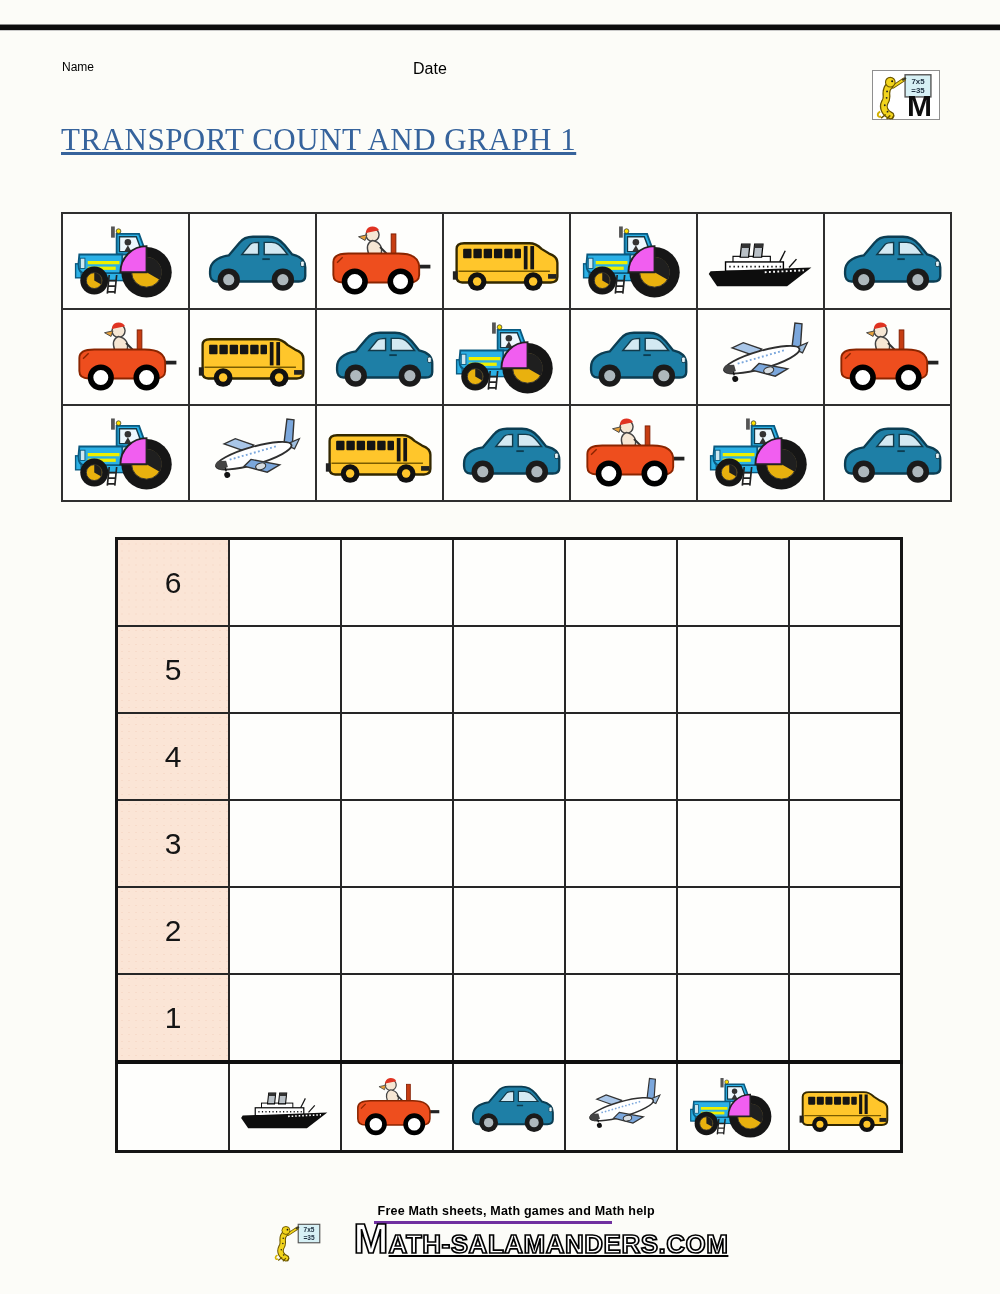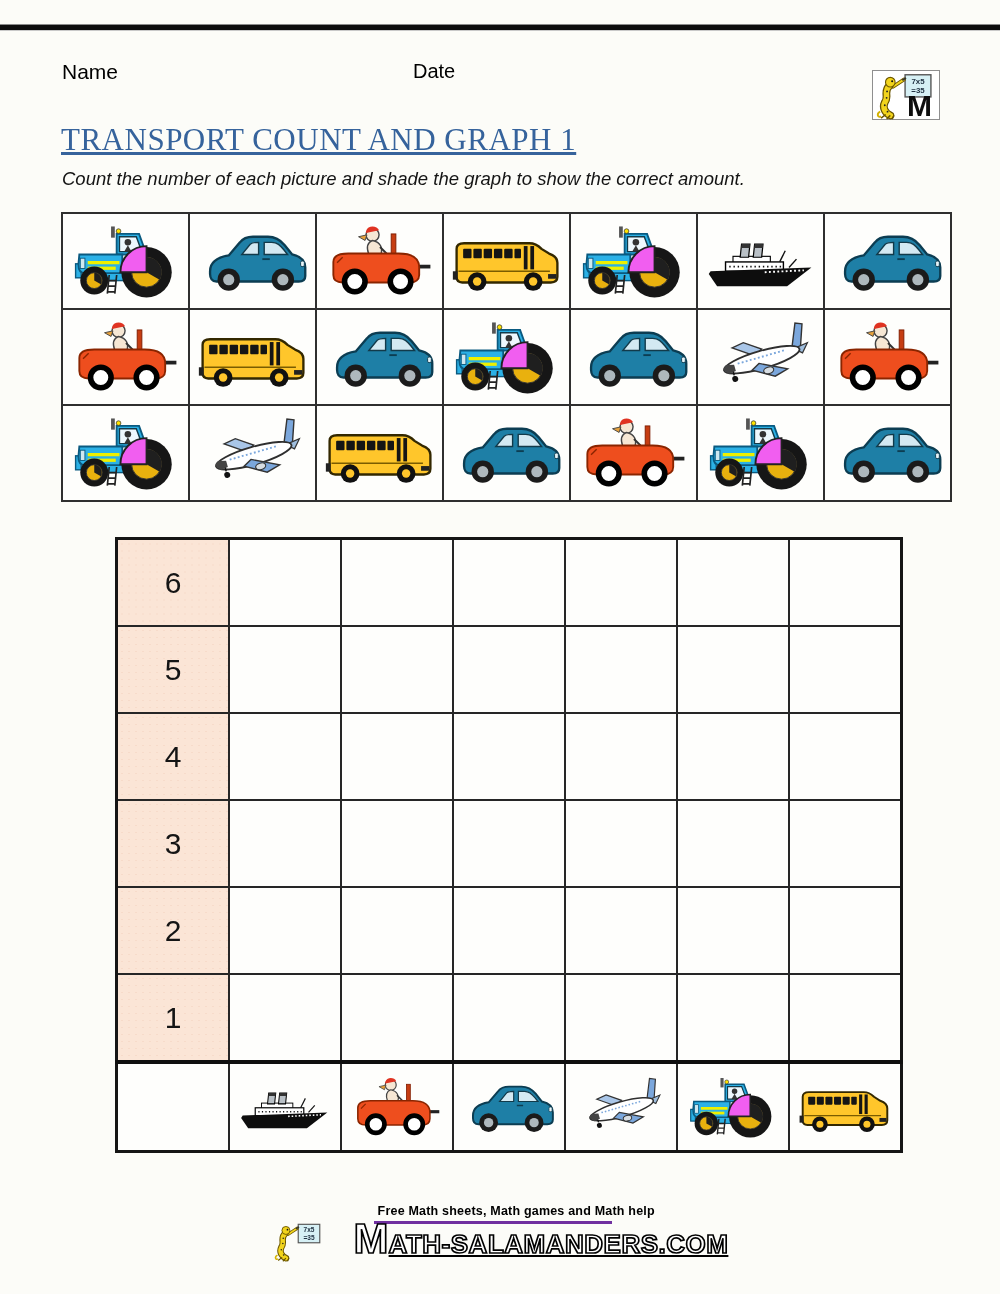--- a/index.html
+++ b/index.html
@@ -2,22 +2,22 @@
 <html><head>
 <meta charset="utf-8">
 <style>
   html,body{margin:0;padding:0;}
   body{font-family:"Liberation Sans",sans-serif;background:#ffffff;}
   .page{position:relative;width:1000px;height:1294px;background:#fcfcf8;overflow:hidden;}
 
   .top-rule{position:absolute;left:0;top:24px;width:1000px;height:5px;background:#0d0d0d;
             border-top:1px solid #8a8a8a;border-bottom:1px solid #c9c9c9;}
 
-  .name-label{position:absolute;left:62px;top:60px;font-size:21px;color:#000;}
-  .date-label{position:absolute;left:413px;top:60px;font-size:20px;color:#000;}
+  .name-label{position:absolute;left:62px;top:60px;font-size:12px;color:#000;}
+  .date-label{position:absolute;left:413px;top:60px;font-size:16px;color:#000;}
 
   .corner-logo{position:absolute;left:872px;top:70px;width:68px;height:50px;background:#fff;
                border:1px solid #8f8f8f;box-sizing:border-box;}
   .corner-logo svg{position:absolute;left:0;top:1px;}
   .corner-m{position:absolute;right:7px;bottom:-2px;font-size:30px;font-weight:700;color:#0d0d0d;
             font-family:"Liberation Sans",sans-serif;line-height:1;}
 
   .page-title{position:absolute;left:61px;top:122px;margin:0;font-family:"Liberation Serif",serif;
               font-weight:400;font-size:31px;color:#36639c;letter-spacing:0.5px;white-space:nowrap;text-decoration:underline;}
   .instruction{position:absolute;left:62px;top:168px;margin:0;font-style:italic;font-size:18.5px;
@@ -185,21 +185,20 @@
   <span class="date-label">Date</span>
 
   <div class="corner-logo">
     <svg width="66" height="48" viewBox="0 0 70 52">
       <use href="#sym-salamander" xlink:href="#sym-salamander"></use>
     </svg>
     <span class="corner-m">M</span>
   </div>
 
   <h1 class="page-title">TRANSPORT COUNT AND GRAPH 1</h1>
-  <p class="instruction">Count the number of each picture and shade the graph to show the correct amount.</p>
 
   <table class="pic-table">
       <tbody>
         <tr>
           <td><svg viewBox="0 0 120 90" width="112" height="84" class="veh">
               <use href="#sym-tractor" xlink:href="#sym-tractor"></use>
             </svg></td>
           <td><svg viewBox="0 0 120 90" width="112" height="84" class="veh">
               <use href="#sym-suv" xlink:href="#sym-suv"></use>
             </svg></td>

